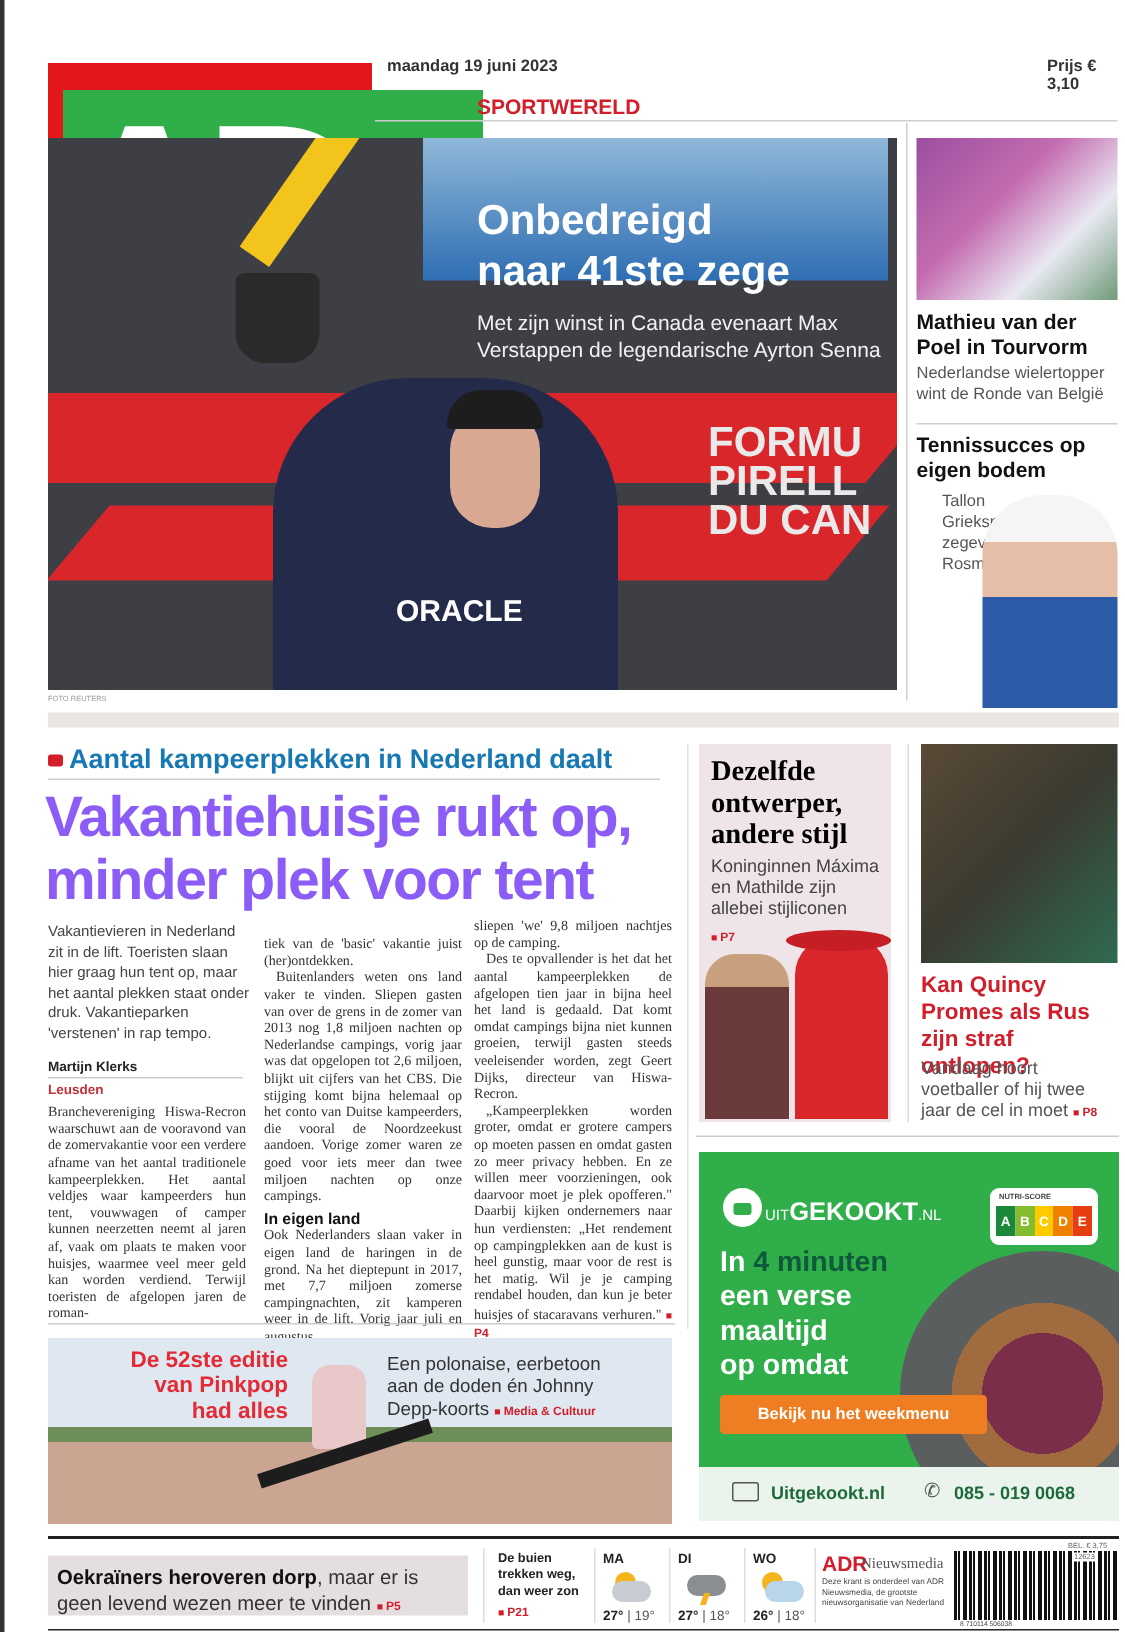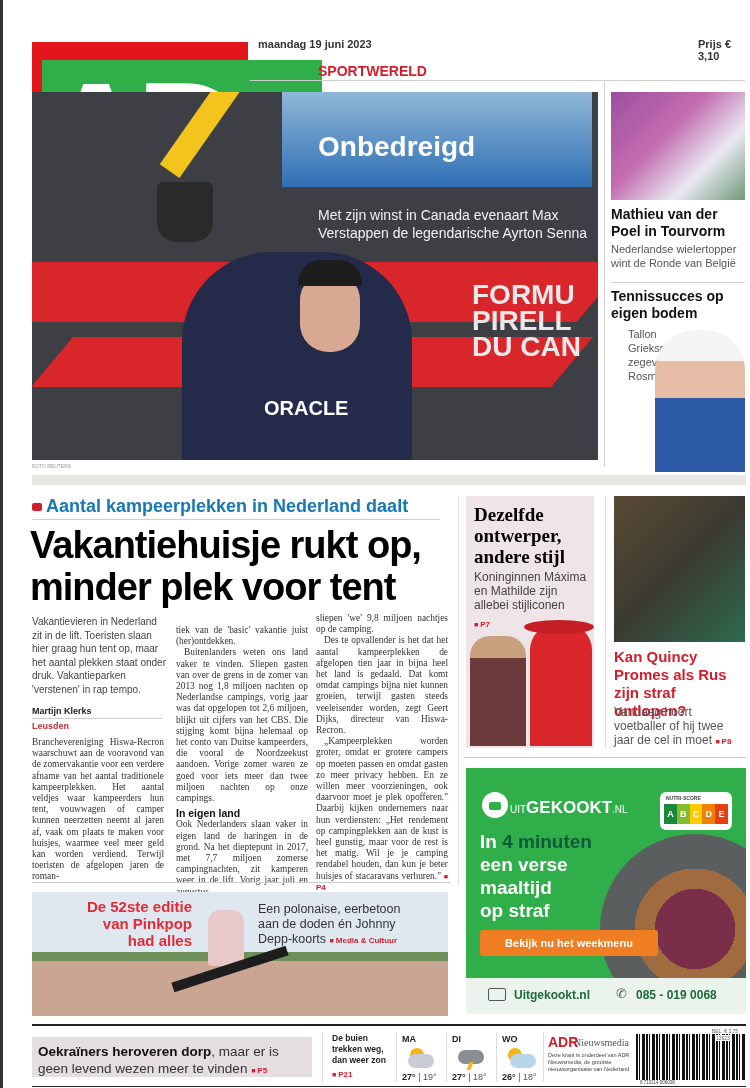--- a/index.html
+++ b/index.html
@@ -39,21 +39,21 @@
   .mvdp-img { left:611px; top:92px; width:134px; height:108px; background:linear-gradient(135deg,#9b4fa0,#c46cb0 40%,#e9e9f2 70%,#6f9a78); }
   .side-h { font-weight:bold; font-size:14px; line-height:17px; color:#111; }
   .side-d { font-size:11px; line-height:14px; color:#555; }
   .hrule-side { left:611px; top:282px; width:134px; height:1px; background:#cfcfcf; }
   .tennis-img { left:655px; top:330px; width:90px; height:142px; background:linear-gradient(180deg,#f5f5f5 0 22%,#e6bea8 22% 48%,#2d5ba8 48%); border-radius:40px 40px 0 0; }
 
   
   .kicker { left:32px; top:496px; font-size:18px; font-weight:bold; color:#1779b3; }
   .kicker .bullet { display:inline-block; width:10px; height:8px; background:#d21e2b; border-radius:2px; margin-right:4px; vertical-align:middle; }
   .kicker-rule { left:32px; top:519px; width:408px; height:1px; background:#cfcfcf; }
-  .headline-main { left:30px; top:524px; font-size:38px; font-weight:bold; line-height:42px; color:#000000; letter-spacing:-1px; }
+  .headline-main { left:30px; top:524px; font-size:38px; font-weight:bold; line-height:42px; color:#8b5cf6; letter-spacing:-1px; }
   .intro { left:32px; top:615px; width:136px; font-size:10px; line-height:13.5px; color:#444; }
   .byline { left:32px; top:706px; font-size:9px; font-weight:bold; color:#222; }
   .byline-rule { left:32px; top:718px; width:130px; height:1px; background:#ccc; }
   .place { left:32px; top:721px; font-size:9px; font-weight:bold; color:#c2303a; }
   .col { font-family:"Liberation Serif",serif; font-size:9.4px; line-height:11.2px; color:#333; text-align:justify; width:132px; }
   .col p { text-indent:0; }
   .col p.ind { text-indent:8px; }
   .col h4 { font-family:"Liberation Sans",sans-serif; font-size:10.5px; font-weight:bold; margin-top:4px; color:#111; }
   .ref { color:#d21e2b; font-family:"Liberation Sans",sans-serif; font-weight:bold; font-size:8px; }
   .ref::before { content:"■ "; color:#d21e2b; font-size:7px; }
@@ -145,20 +145,21 @@
   </div>
   <div class="yr">2023</div>
   <div class="driver"></div>
   <div class="face"></div>
   <div class="cap"></div>
   <div class="oracle">ORACLE</div>
   <div class="bolt"></div>
   <div class="trophy"></div>
   <div class="headline">
     <div>Onbedreigd</div>
+    <div>naar 41ste zege</div>
   </div>
   <div class="deck">
     <div>Met zijn winst in Canada evenaart Max</div>
     <div>Verstappen de legendarische Ayrton Senna</div>
   </div>
 </div>
 <div class="abs section">SPORTWERELD</div>
 <div class="abs credit">FOTO REUTERS</div>
 <div class="abs grey-band"></div>
 
@@ -227,21 +228,21 @@
       <span style="background:#85bb2f">B</span>
       <span style="background:#fecb02">C</span>
       <span style="background:#ee8100">D</span>
       <span style="background:#e63e11">E</span>
     </div>
   </div>
   <div class="h">
     <div><span>In </span><span class="hl">4 minuten</span></div>
     <div>een verse</div>
     <div>maaltijd</div>
-    <div>op straf</div>
+    <div>op omdat</div>
   </div>
   <div class="cta">Bekijk nu het weekmenu</div>
   <div class="foot">
     <div class="mon"></div>
     <div class="url">Uitgekookt.nl</div>
     <div class="ph">✆</div>
     <div class="tel">085 - 019 0068</div>
   </div>
 </div>
 

